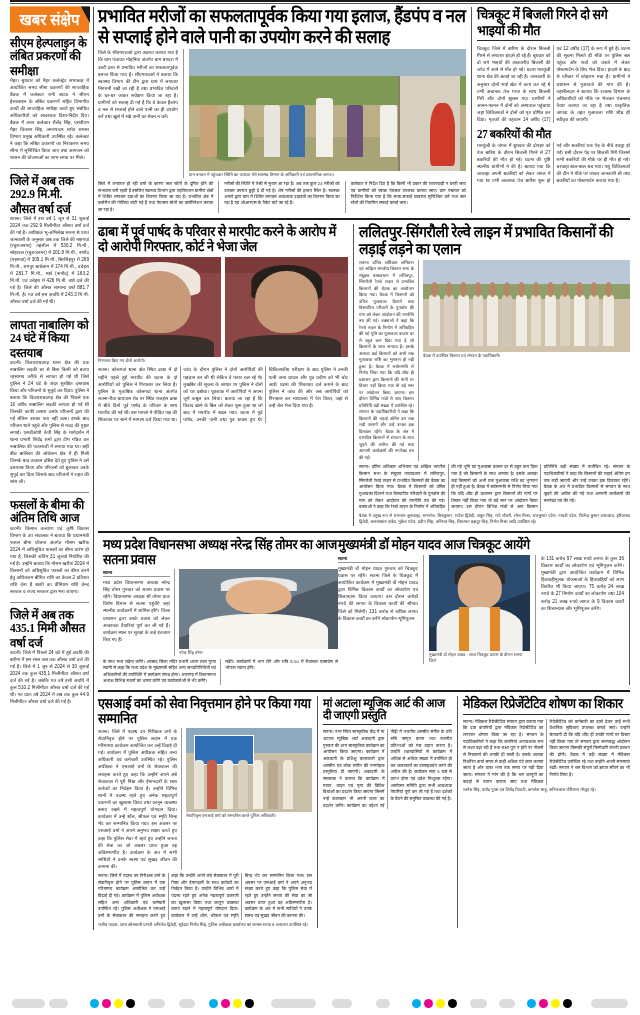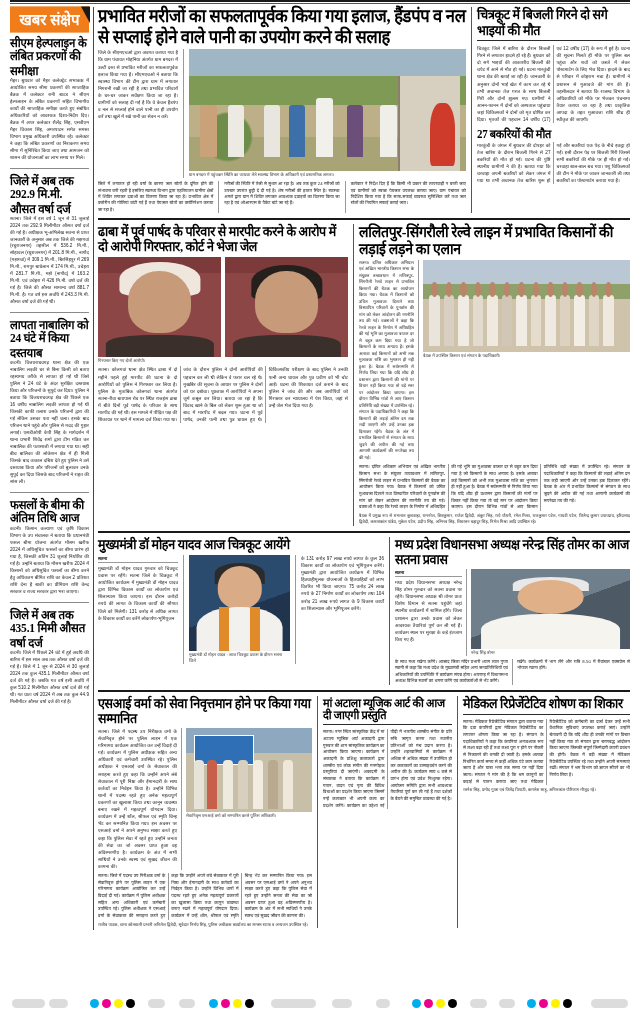--- a/index.html
+++ b/index.html
@@ -338,64 +338,64 @@
           </div>
           <div class="body-txt cols3" style="margin-top:3px;font-size:4.3px;">सतना। दलित अधिकार अभियान एवं अखिल भारतीय किसान सभा के संयुक्त तत्वावधान में ललितपुर-सिंगरौली रेलवे लाइन से प्रभावित किसानों की बैठक का आयोजन किया गया। बैठक में किसानों को उचित मुआवजा दिलाने तथा विस्थापित परिवारों के पुनर्वास की मांग को लेकर आंदोलन की रणनीति तय की गई। वक्ताओं ने कहा कि रेलवे लाइन के निर्माण में अधिग्रहित की गई भूमि का मुआवजा बाजार दर से बहुत कम दिया गया है जो किसानों के साथ अन्याय है। इसके अलावा कई किसानों को अभी तक मुआवजा राशि का भुगतान ही नहीं हुआ है। बैठक में सर्वसम्मति से निर्णय लिया गया कि यदि शीघ्र ही प्रशासन द्वारा किसानों की मांगों पर विचार नहीं किया गया तो बड़े स्तर पर आंदोलन किया जाएगा। इस दौरान विभिन्न गांवों से आए किसान प्रतिनिधि बड़ी संख्या में उपस्थित रहे। संगठन के पदाधिकारियों ने कहा कि किसानों की लड़ाई अंतिम दम तक लड़ी जाएगी और उन्हें उनका हक दिलाकर रहेंगे। बैठक के अंत में प्रभावित किसानों से संगठन के साथ जुड़ने की अपील की गई तथा आगामी कार्यक्रमों की रूपरेखा तय की गई।</div>
           <div class="body-txt" style="font-size:4.1px;margin-top:2px;">बैठक में प्रमुख रूप से रामलाल कुशवाहा, रामनरेश, शिवकुमार, राजेश द्विवेदी, अंकुर सिंह, राधे चौधरी, रमेश मिश्रा, राजकुमार पटेल, गायत्री पटेल, जितेन्द्र कुमार उपाध्याय, हरिप्रसाद द्विवेदी, कमलाकांत पांडेय, मुकेश पटेल, प्रदीप सिंह, अभिनव सिंह, शिवरतन बहादुर सिंह, निर्मल मिश्रा आदि उपस्थित रहे।</div>
         </div>
       </div>
 
       <div class="rule-h2"></div>
 
       <div style="display:flex;">
 
+        <div style="flex:1 1 auto;padding-left:5px;box-sizing:border-box;">
+          <div class="art-head h-3">मध्य प्रदेश विधानसभा अध्यक्ष नरेन्द्र सिंह तोमर का आज सतना प्रवास</div>
+          <div style="display:flex;margin-top:4px;">
+            <div style="flex:0 0 72px;padding-right:4px;border-right:1px solid #999;box-sizing:border-box;">
+              <div style="font-size:4.4px;font-weight:bold;border-bottom:1px solid #999;padding-bottom:1px;margin-bottom:2px;">सतना</div>
+              <div class="body-txt">मध्य प्रदेश विधानसभा अध्यक्ष नरेन्द्र सिंह तोमर गुरुवार को सतना प्रवास पर रहेंगे। विधानसभा अध्यक्ष श्री तोमर प्रातः विशेष विमान से सतना पहुंचेंगे जहां स्थानीय कार्यक्रमों में शामिल होंगे। जिला प्रशासन द्वारा उनके प्रवास को लेकर आवश्यक तैयारियां पूर्ण कर ली गई हैं। कार्यक्रम स्थल पर सुरक्षा के कड़े इंतजाम किए गए हैं।</div>
+            </div>
+            <div style="flex:1 1 auto;padding-left:4px;box-sizing:border-box;">
+              <div class="photo ph-tomar" style="height:80px;">
+                <div class="hairp"></div>
+                  <div class="face"></div>
+                  <div class="kurta"></div>
+              </div>
+              <div class="photo-cap">नरेन्द्र सिंह तोमर</div>
+            </div>
+          </div>
+          <div style="display:flex;margin-top:3px;">
+            <div style="flex:1;padding-right:4px;border-right:1px solid #999;box-sizing:border-box;">
+              <div class="body-txt sm">के साथ मध्य रखेगा करेंगे। आजाद जिला मंदिर प्रभारी श्याम लाल गुप्ता स्वामी से कहा कि मध्य प्रदेश के मुख्यमंत्री सहित अन्य जनप्रतिनिधियों एवं अधिकारियों की उपस्थिति में कार्यक्रम संपन्न होगा। अपरान्ह में विधानसभा अध्यक्ष विभिन्न स्थानों का भ्रमण करेंगे एवं कार्यकर्ताओं से भेंट करेंगे।</div>
+            </div>
+            <div style="flex:1;padding-left:4px;box-sizing:border-box;">
+              <div class="body-txt sm">रखेंगे। कार्यक्रमों में भाग लेंगे और रात्रि 8.50 में रीवांचल एक्सप्रेस से भोपाल रवाना होंगे।</div>
+            </div>
+          </div>
+        </div>
+
         <div style="flex:0 0 292px;padding-right:5px;box-sizing:border-box;border-right:1px solid #555;">
           <div class="art-head h-3">मुख्यमंत्री डॉ मोहन यादव आज चित्रकूट आयेंगे</div>
           <div style="display:flex;margin-top:4px;">
             <div style="flex:0 0 86px;padding-right:5px;border-right:1px solid #999;box-sizing:border-box;">
               <div style="font-size:4.4px;font-weight:bold;border-bottom:1px solid #999;padding-bottom:1px;margin-bottom:2px;">सतना</div>
               <div class="body-txt">मुख्यमंत्री डॉ मोहन यादव गुरुवार को चित्रकूट प्रवास पर रहेंगे। सतना जिले के चित्रकूट में आयोजित कार्यक्रम में मुख्यमंत्री डॉ मोहन यादव द्वारा विभिन्न विकास कार्यों का लोकार्पण एवं शिलान्यास किया जाएगा। इस दौरान करोड़ों रुपये की लागत के विकास कार्यों की सौगात जिले को मिलेगी। 131 करोड़ से अधिक लागत के विकास कार्यों का करेंगे लोकार्पण-भूमिपूजन</div>
             </div>
             <div style="flex:0 0 112px;padding:0 5px;border-right:1px solid #999;box-sizing:border-box;">
               <div class="photo ph-portrait" style="height:96px;">
                 <div class="hairp"></div>
                   <div class="face"></div>
                   <div class="kurta"></div>
                   <div class="shawl"></div>
               </div>
               <div class="photo-cap">मुख्यमंत्री डॉ मोहन यादव : आज चित्रकूट प्रवास के दौरान सतना जिले</div>
             </div>
             <div style="flex:1 1 auto;padding-left:5px;box-sizing:border-box;">
               <div class="body-txt">के 131 करोड़ 97 लाख रुपये लागत के कुल 36 विकास कार्यों का लोकार्पण एवं भूमिपूजन करेंगे। मुख्यमंत्री द्वारा आयोजित कार्यक्रम में विभिन्न हितग्राहीमूलक योजनाओं के हितग्राहियों को लाभ वितरित भी किया जाएगा। 75 करोड़ 24 लाख रुपये के 27 निर्माण कार्यों का लोकार्पण तथा 104 करोड़ 21 लाख रुपये लागत के 9 विकास कार्यों का शिलान्यास और भूमिपूजन करेंगे।</div>
-            </div>
-          </div>
-        </div>
-
-        <div style="flex:1 1 auto;padding-left:5px;box-sizing:border-box;">
-          <div class="art-head h-3">मध्य प्रदेश विधानसभा अध्यक्ष नरेन्द्र सिंह तोमर का आज सतना प्रवास</div>
-          <div style="display:flex;margin-top:4px;">
-            <div style="flex:0 0 72px;padding-right:4px;border-right:1px solid #999;box-sizing:border-box;">
-              <div style="font-size:4.4px;font-weight:bold;border-bottom:1px solid #999;padding-bottom:1px;margin-bottom:2px;">सतना</div>
-              <div class="body-txt">मध्य प्रदेश विधानसभा अध्यक्ष नरेन्द्र सिंह तोमर गुरुवार को सतना प्रवास पर रहेंगे। विधानसभा अध्यक्ष श्री तोमर प्रातः विशेष विमान से सतना पहुंचेंगे जहां स्थानीय कार्यक्रमों में शामिल होंगे। जिला प्रशासन द्वारा उनके प्रवास को लेकर आवश्यक तैयारियां पूर्ण कर ली गई हैं। कार्यक्रम स्थल पर सुरक्षा के कड़े इंतजाम किए गए हैं।</div>
-            </div>
-            <div style="flex:1 1 auto;padding-left:4px;box-sizing:border-box;">
-              <div class="photo ph-tomar" style="height:80px;">
-                <div class="hairp"></div>
-                  <div class="face"></div>
-                  <div class="kurta"></div>
-              </div>
-              <div class="photo-cap">नरेन्द्र सिंह तोमर</div>
-            </div>
-          </div>
-          <div style="display:flex;margin-top:3px;">
-            <div style="flex:1;padding-right:4px;border-right:1px solid #999;box-sizing:border-box;">
-              <div class="body-txt sm">के साथ मध्य रखेगा करेंगे। आजाद जिला मंदिर प्रभारी श्याम लाल गुप्ता स्वामी से कहा कि मध्य प्रदेश के मुख्यमंत्री सहित अन्य जनप्रतिनिधियों एवं अधिकारियों की उपस्थिति में कार्यक्रम संपन्न होगा। अपरान्ह में विधानसभा अध्यक्ष विभिन्न स्थानों का भ्रमण करेंगे एवं कार्यकर्ताओं से भेंट करेंगे।</div>
-            </div>
-            <div style="flex:1;padding-left:4px;box-sizing:border-box;">
-              <div class="body-txt sm">रखेंगे। कार्यक्रमों में भाग लेंगे और रात्रि 8.50 में रीवांचल एक्सप्रेस से भोपाल रवाना होंगे।</div>
             </div>
           </div>
         </div>
       </div>
 
       <div class="rule-h2"></div>
 
       <div style="display:flex;">
 
         <div style="flex:0 0 220px;padding-right:5px;box-sizing:border-box;border-right:1px solid #555;">

